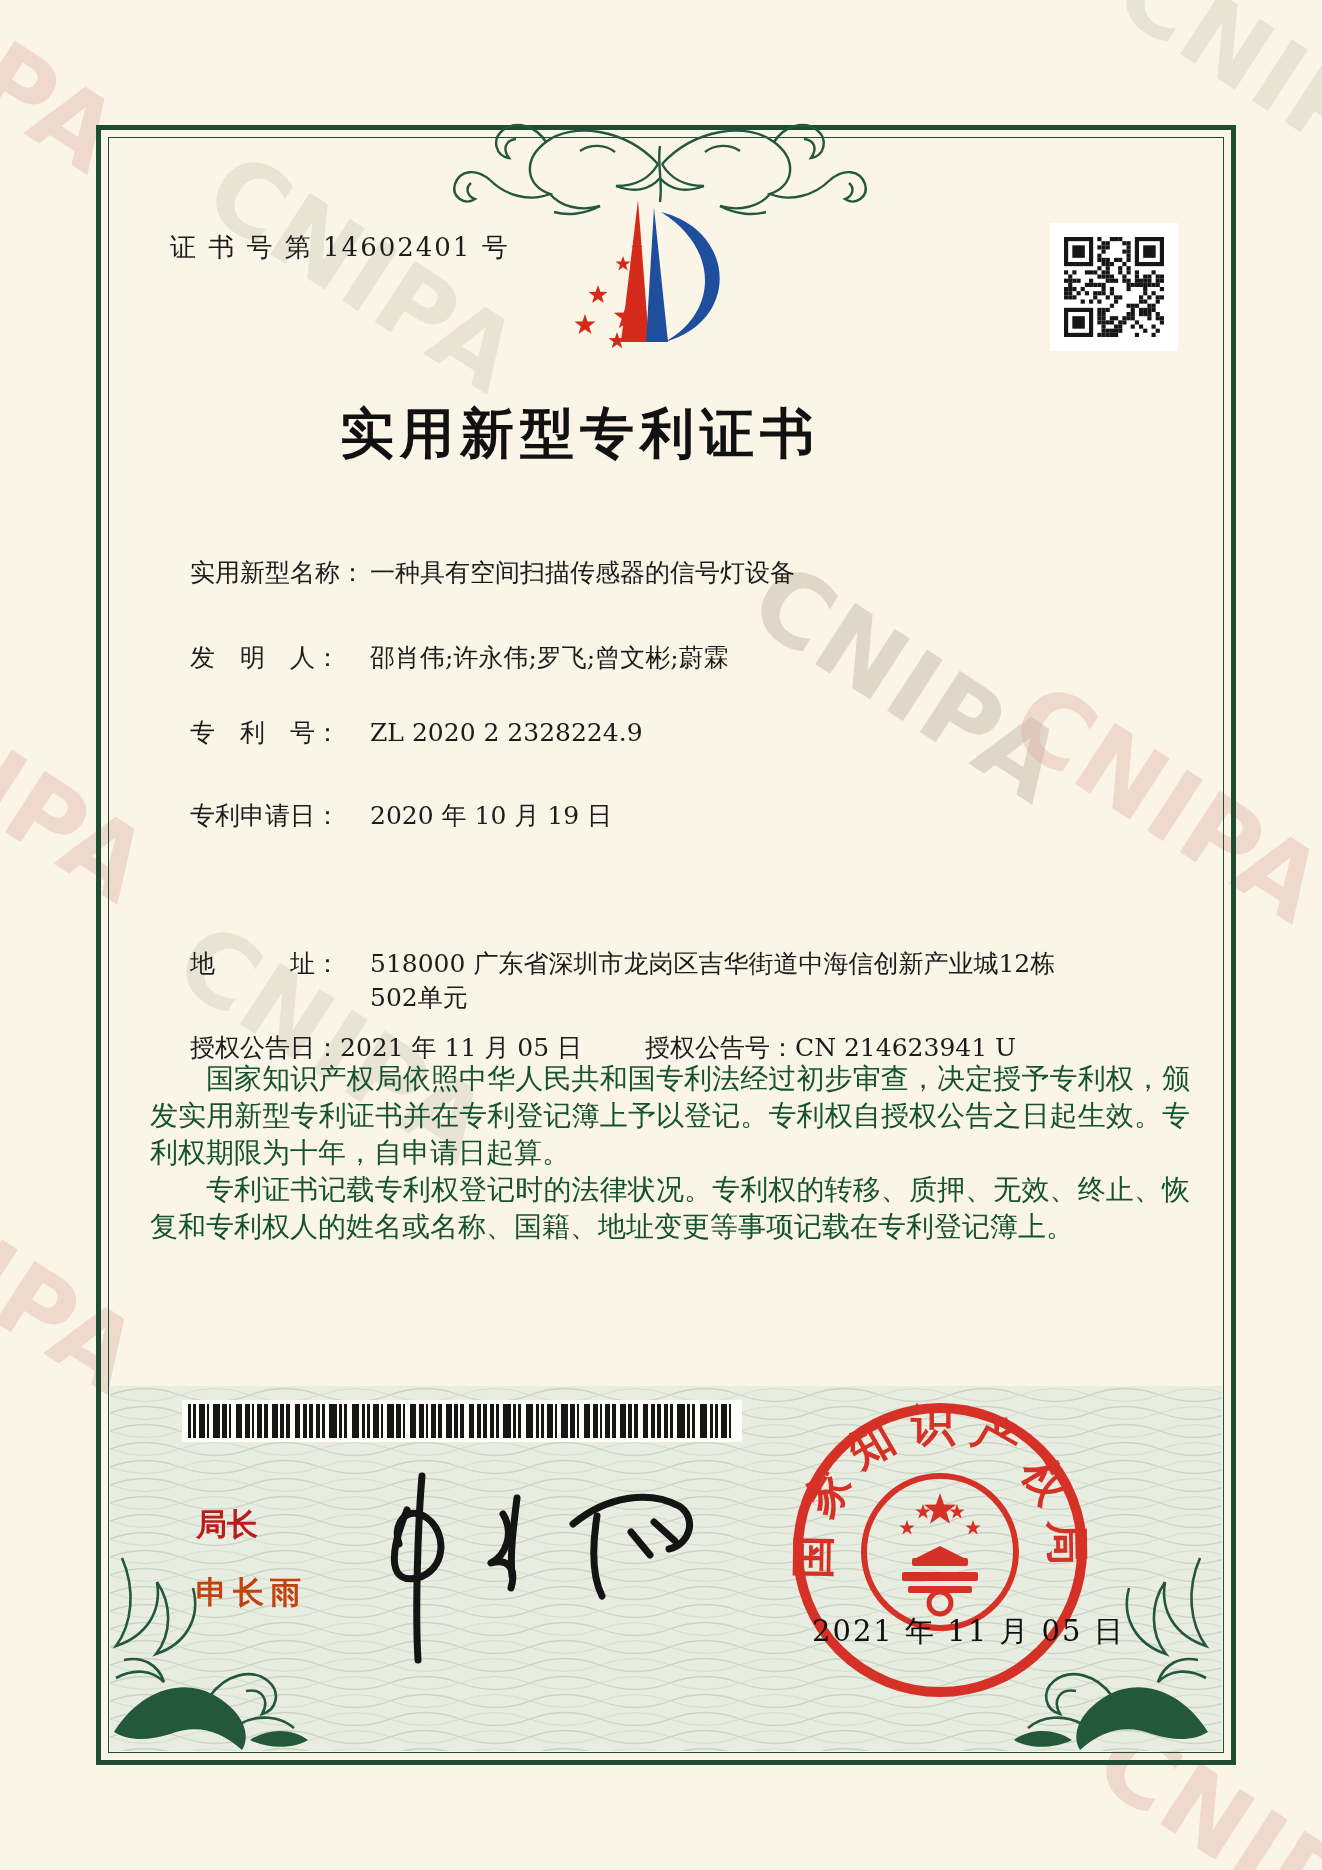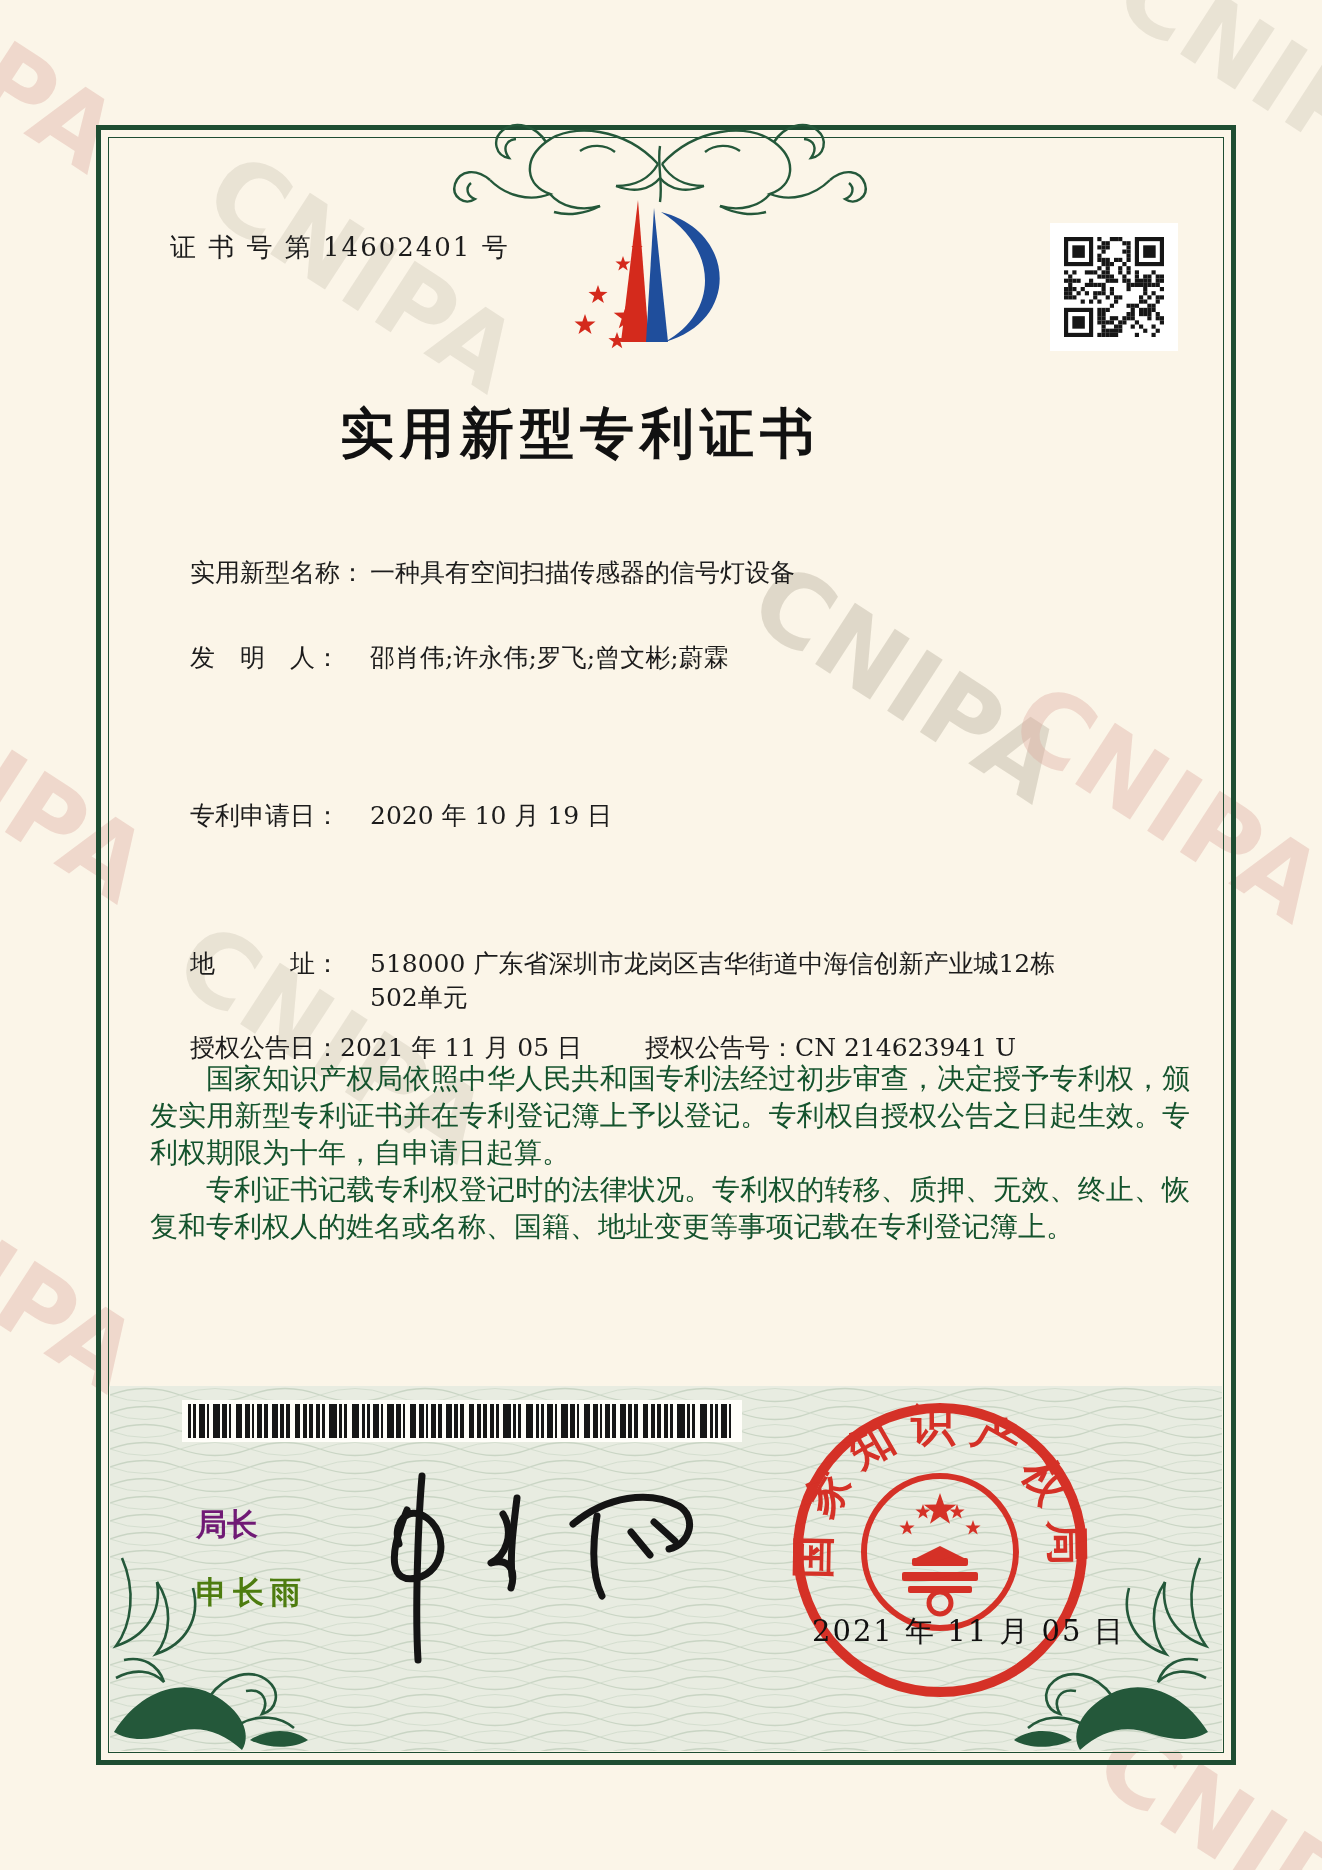--- a/index.html
+++ b/index.html
@@ -37,23 +37,23 @@
 
   .paras{left:150px;top:1060px;width:1040px;font-size:28px;line-height:37px;
          text-align:justify;color:#14532d;}
   .paras p{margin:0;text-indent:2em;}
 
   .barcode-box{left:182px;top:1400px;width:560px;height:42px;background:#fffef9;z-index:4;}
   .qr-box{left:1050px;top:223px;width:128px;height:128px;background:#ffffff;z-index:4;
           display:flex;align-items:center;justify-content:center;}
 
   .director-title{left:196px;top:1504px;font-family:"DejaVu Sans",sans-serif;
-          font-weight:700;font-size:31px;color:#701a75;z-index:5;}
+          font-weight:700;font-size:31px;color:#b91c1c;z-index:5;}
   .director-name{left:196px;top:1572px;font-family:"DejaVu Sans",sans-serif;
-          font-weight:700;font-size:31px;letter-spacing:6px;color:#4d7c0f;z-index:5;}
+          font-weight:700;font-size:31px;letter-spacing:6px;color:#c2410c;z-index:5;}
   .signature{position:absolute;left:345px;top:1462px;z-index:5;}
 
   .seal{position:absolute;left:790px;top:1400px;z-index:5;opacity:.95;}
   .seal-date{left:812px;top:1612px;width:256px;text-align:center;font-size:29px;
           letter-spacing:2px;color:#101010;z-index:6;white-space:nowrap;}
 
   .page-info{left:108px;top:1704px;width:1116px;text-align:center;font-size:22px;
           letter-spacing:2px;color:#2a2a2a;z-index:5;}
   .footer-note{left:498px;top:1772px;background:#fffef8;padding:12px 28px;
           font-size:26px;letter-spacing:4px;color:#222;z-index:4;}
@@ -348,20 +348,23 @@
   </div>
 
   <div class="content abs frow" style="top:556px;">
     <span class="flabel">实用新型名称：</span><span class="fvalue">一种具有空间扫描传感器的信号灯设备</span>
   </div>
 
   <div class="content abs title">实用新型专利证书</div>
   <div class="content abs frow" style="top:641px;">
     <span class="flabel">发　明　人：</span><span class="fvalue">邵肖伟;许永伟;罗飞;曾文彬;蔚霖</span>
   </div>
+  <div class="content abs frow" style="top:716px;">
+    <span class="flabel">专　利　号：</span><span class="fvalue">ZL 2020 2 2328224.9</span>
+  </div>
   <div class="content abs frow" style="top:799px;">
     <span class="flabel">专利申请日：</span><span class="fvalue">2020 年 10 月 19 日</span>
   </div>
   <div class="content abs frow" style="top:947px;">
     <span class="flabel">地　　　址：</span><span class="fvalue">518000 广东省深圳市龙岗区吉华街道中海信创新产业城12栋502单元</span>
   </div>
 
   <div class="content abs frow" style="top:1031px;">
     <span>授权公告日：</span><span>2021 年 11 月 05 日</span>
     <span class="grant2"><span>授权公告号：</span><span>CN 214623941 U</span></span>

